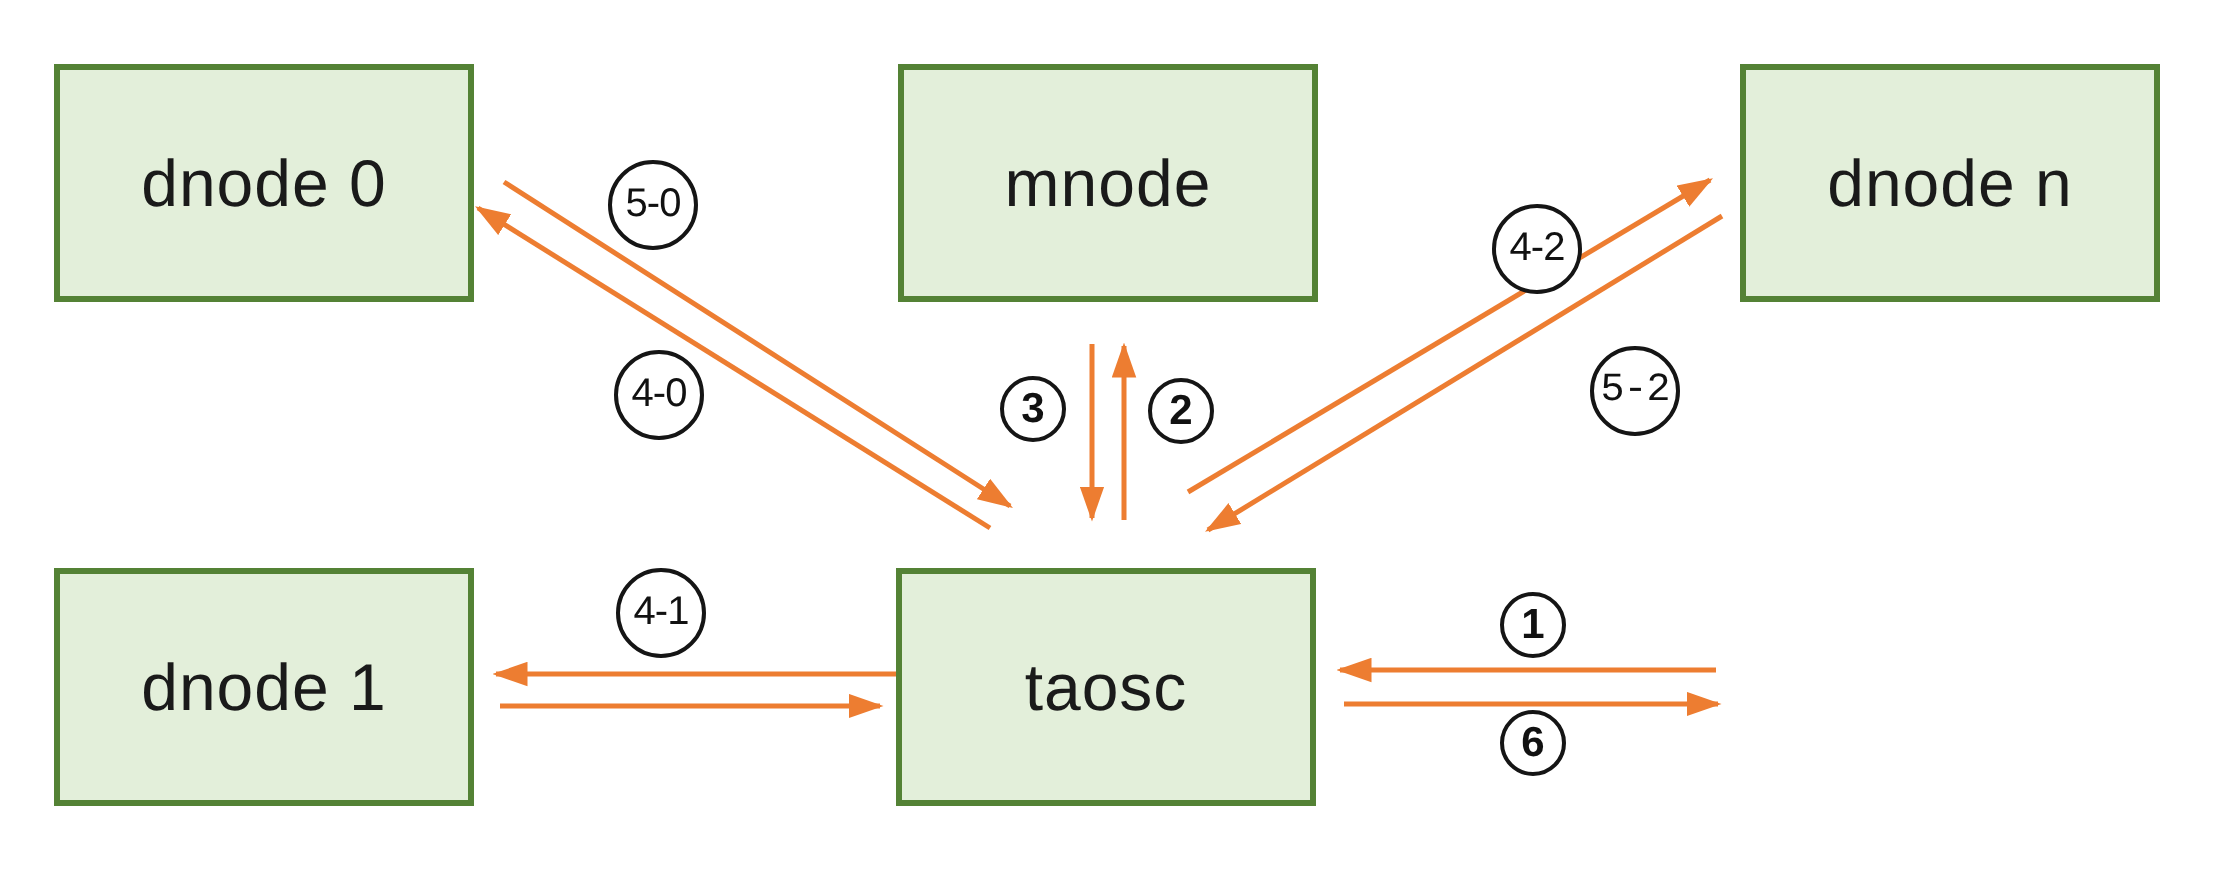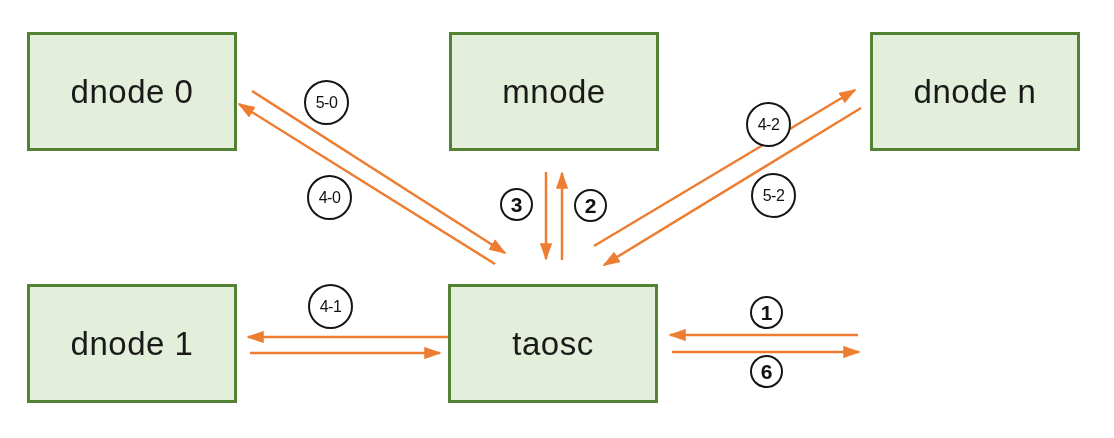--- a/index.html
+++ b/index.html
@@ -54,28 +54,28 @@
     position: absolute;
     box-sizing: border-box;
     background: #fff;
     border: 2.5px solid var(--ring-color);
     border-radius: 50%;
     display: flex;
     align-items: center;
     justify-content: center;
     color: #111;
   }
-  .elabel.two { width: 45px; height: 45px; font-size: 16px; letter-spacing: -0.5px; }
+  .elabel.two { width: 45px; height: 45px; font-size: 20px; letter-spacing: -0.5px; }
   .elabel.one { width: 33px; height: 33px; font-size: 21px; font-weight: 600; }
   .el-50 { left: 304px; top: 80px;  }
   .el-40 { left: 307px; top: 175px; }
   .el-3  { left: 500px; top: 188px; }
   .el-2  { left: 574px; top: 189px; }
   .el-42 { left: 746px; top: 102px;  }
-  .el-52 { left: 751px; top: 173px; }
+  .el-52 { left: 795px; top: 173px; font-family: Liberation Mono, monospace; }
   .el-41 { left: 308px; top: 284px; }
   .el-51 { left: 310px; top: 363px; }
   .el-1  { left: 750px; top: 296px; }
   .el-6  { left: 750px; top: 355px; }
 </style>
 </head>
 <body>
 
 <div class="canvas">
 

